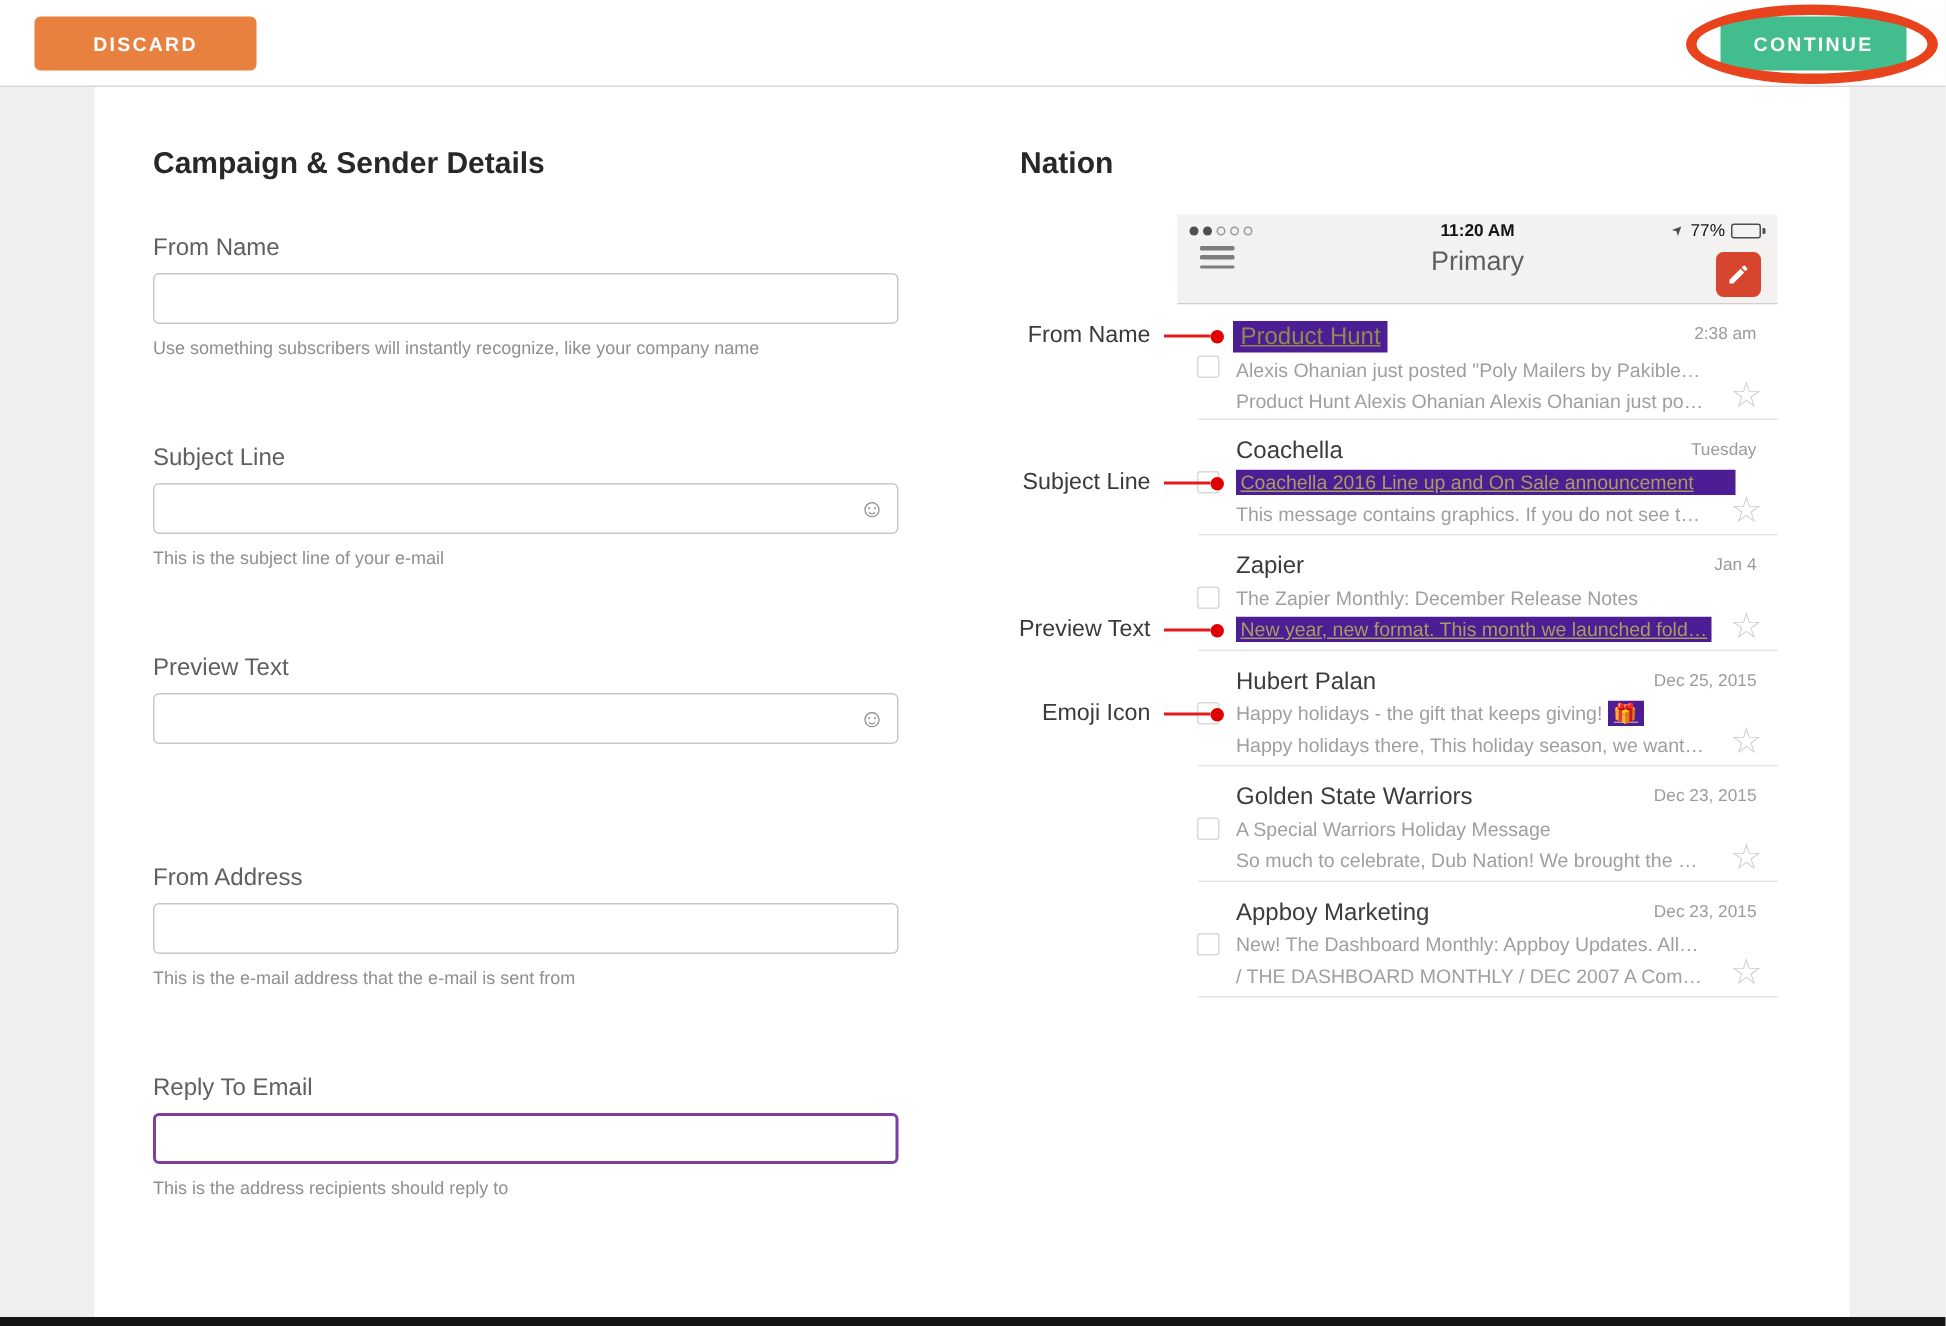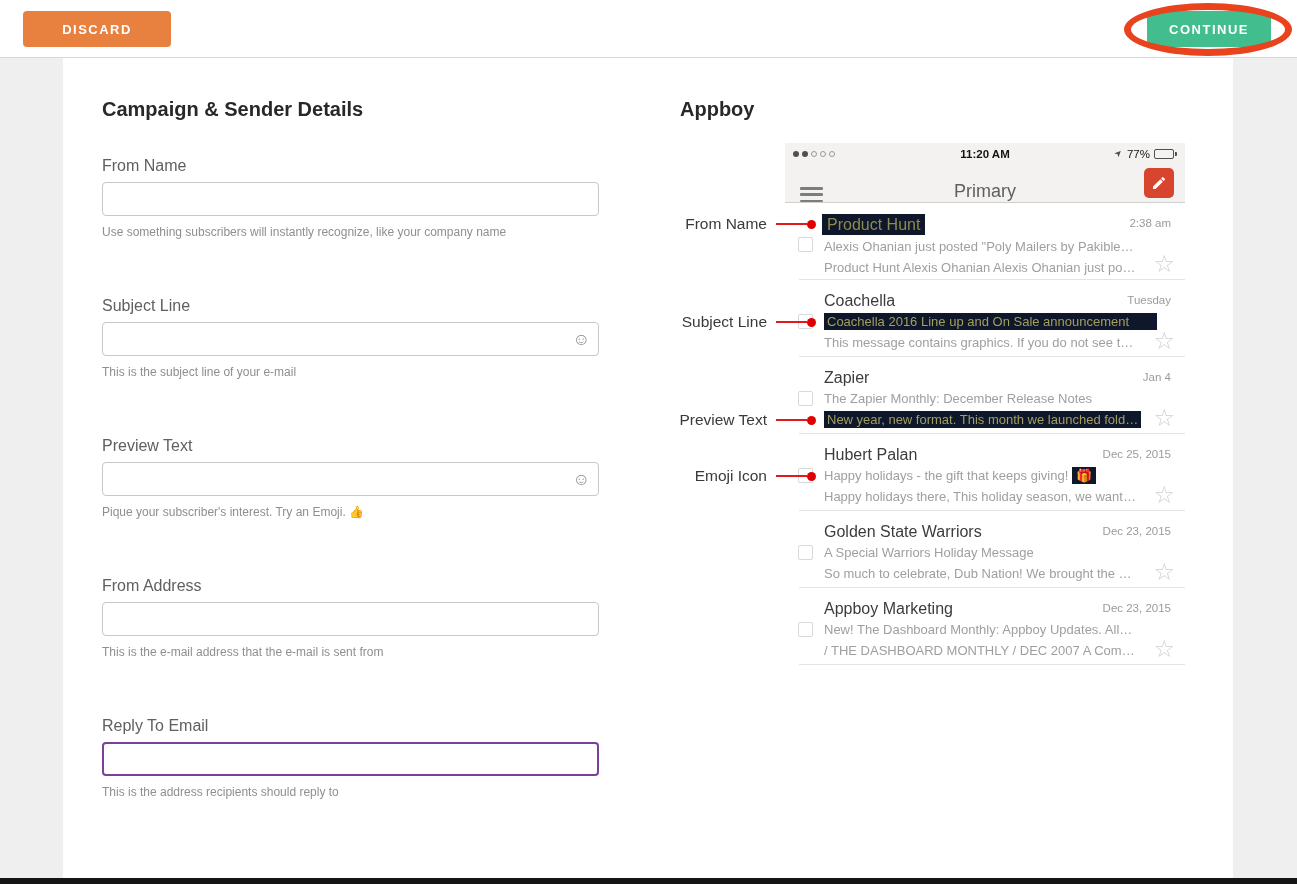--- a/index.html
+++ b/index.html
@@ -44,42 +44,42 @@
   .status-time { position:absolute; left:0; right:0; text-align:center;
          font-size:11.5px; font-weight:bold; color:#141414; }
   .status-right { margin-left:auto; display:flex; align-items:center; gap:4px; z-index:1; }
   .nav-arrow { font-size:9px; color:#4f4f4f; transform:rotate(-45deg); line-height:1; }
   .batt-pct { font-size:11.5px; color:#141414;text-align:right; }
   .battery { display:flex; align-items:center; }
   .batt-body { width:20px; height:10px; border:1px solid #4f4f4f; border-radius:2px; padding:1px; }
   .batt-fill { width:77%; height:100%; background:#1f1f1f; }
   .batt-nub { width:2px; height:4px; background:#4f4f4f; border-radius:0 1px 1px 0; margin-left:1px; }
   .phone-header { height:39px; background:#f3f2f0; border-bottom:1px solid #cfcfcd;
-         position:relative; display:flex; align-items:flex-end; }
+         position:relative; display:flex; align-items:flex-start; }
   .hamburger { position:absolute; left:15px; width:23px; height:15px; display:flex;
          flex-direction:column; justify-content:space-between; cursor:pointer; }
   .hamburger span { height:2.5px; background:#7d7d7d; border-radius:1px; }
   .phone-title { width:100%; text-align:center; font-size:18px; color:#5f5f5f; }
   .compose { position:absolute; right:11px; top:4px; width:30px; height:30px;
          background:#d8452f; border-radius:5px; border:none; display:flex;
          align-items:center; justify-content:center; cursor:pointer; }
   .compose svg { width:16px; height:16px; fill:#fff; }
   
   .email-row { position:relative; height:77px; padding:11px 14px 0 39px; background:#fff; }
   .email-row::after { content:""; position:absolute; left:14px; right:0; bottom:0;
          border-bottom:1px solid #e3e3e3; }
   .sender { font-size:16px; color:#3c3c3c; line-height:19px; display:inline-block; }
   .email-date { position:absolute; right:14px; top:14px; font-size:11.5px; color:#9b9b9b; }
   .checkbox { position:absolute; left:13px; top:34px; width:15px; height:15px;
          background:#fff; border:1px solid #d9d9d9; border-radius:2px; cursor:pointer; }
   .subject, .preview-line { font-size:13px; color:#9f9f9f; line-height:18px;
          margin-top:3px; white-space:nowrap; overflow:hidden; padding-right:34px; }
   .star { position:absolute; right:10px; bottom:4px; font-size:24px; color:#cfcfcf;
          line-height:1; cursor:pointer; }
-  .hl { background:#0f172a; padding:1px 3px; }
+  .hl { background:#4c1d95; padding:1px 3px;text-decoration:underline; }
   .hl-sender { color:#8f8a4e; padding:1px 5px; margin-left:-2px; }
   .hl-subject { color:#a49e60; padding:1px 28px 1px 3px; }
   .hl-preview { color:#a49e60; }
   .hl-emoji { padding:1px 4px; }
   
   .annotation { position:absolute; left:551px; width:202px; height:20px; display:flex;
          align-items:center; justify-content:flex-end; z-index:3; pointer-events:none; }
   .annotation .lbl { font-size:15.5px; color:#3a3a3a; }
   .annotation .line { width:31px; border-top:2px solid #e01b1b; margin-left:9px; }
   .annotation .dot { width:9px; height:9px; border-radius:50%; background:#e00000; }
@@ -113,40 +113,39 @@
     </div>
     <div class="help">This is the subject line of your e-mail</div>
   </div>
 
   <div class="field" style="top:379px">
     <label>Preview Text</label>
     <div class="input-wrap">
       <input class="text-input" value="" style="">
       <span class="smiley">☺</span>
     </div>
-    <div class="help">Pique your subscriber's interest. Try an Emoji. 👍</div>
   </div>
 
   <div class="field" style="top:659px">
     <label>Reply To Email</label>
     <div class="input-wrap">
       <input class="text-input focused" value="" style="">
     </div>
     <div class="help">This is the address recipients should reply to</div>
   </div>
 
   <div class="field" style="top:519px">
     <label>From Address</label>
     <div class="input-wrap">
       <input class="text-input" value="" style="">
     </div>
     <div class="help">This is the e-mail address that the e-mail is sent from</div>
   </div>
 
-  <h2 class="col-title" style="left:617px">Appboy</h2>
+  <h2 class="col-title" style="left:617px">Nation</h2>
 
   <div class="phone">
     <div class="status-bar">
       <div class="signal">
         <span class="d d-on"></span>
           <span class="d d-on"></span>
           <span class="d d-off"></span>
           <span class="d d-off"></span>
           <span class="d d-off"></span>
       </div>

